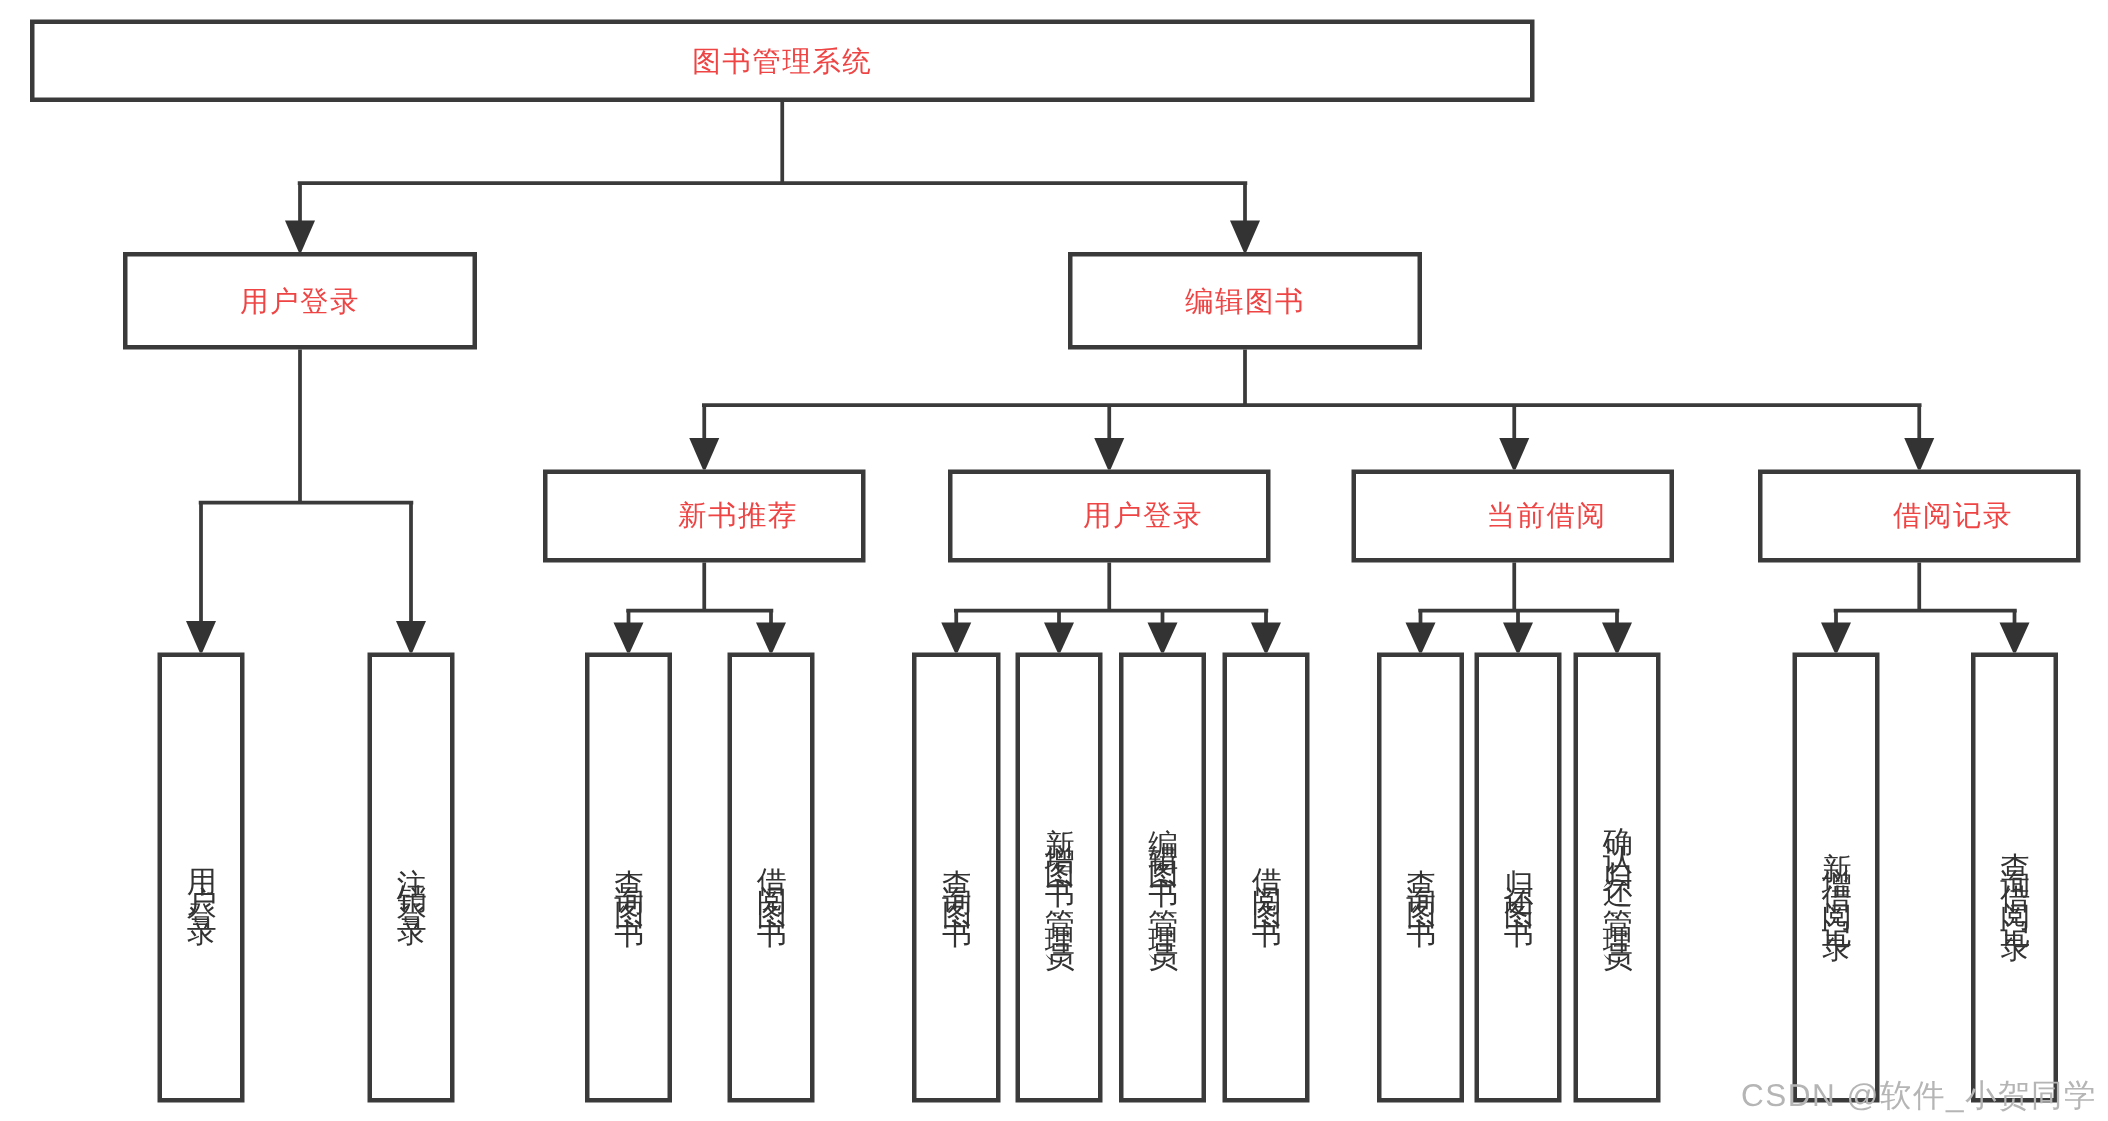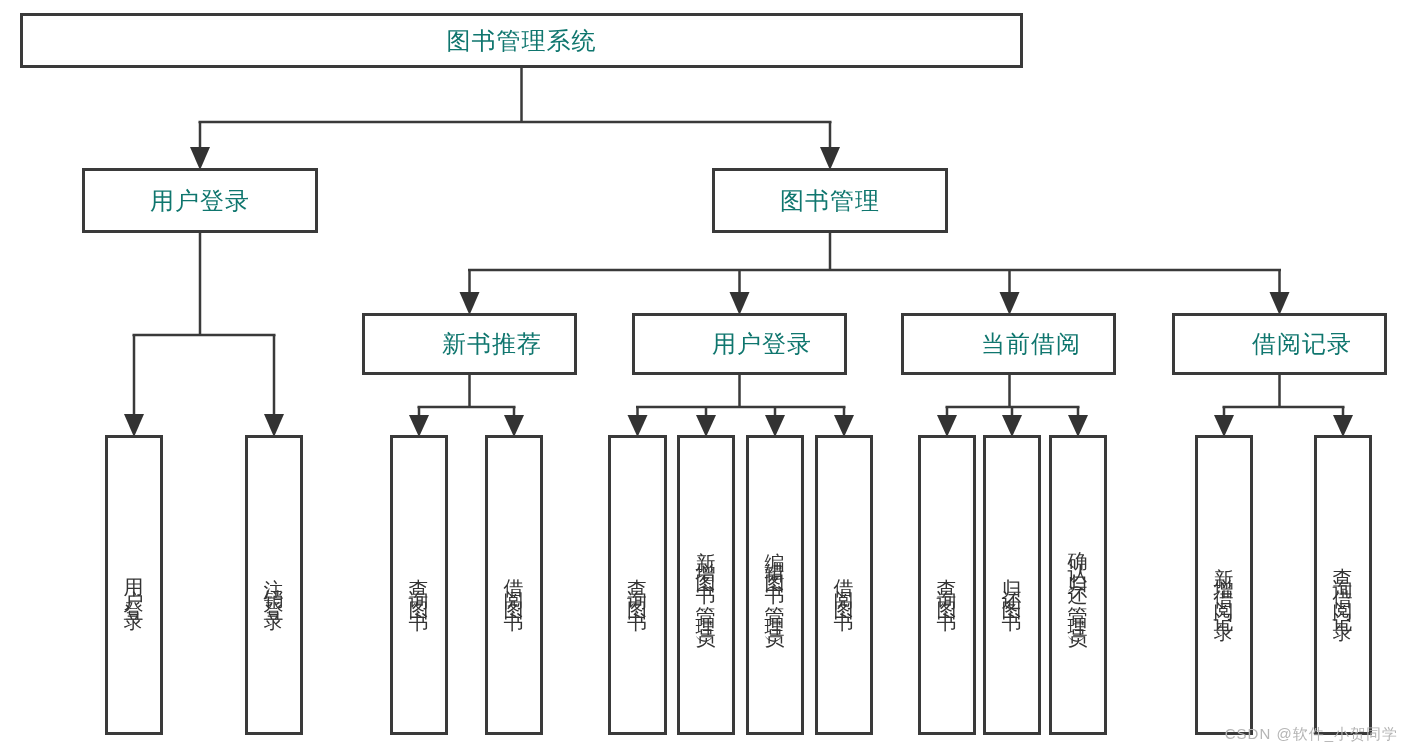--- a/index.html
+++ b/index.html
@@ -19,22 +19,22 @@
   .connectors line { stroke: #3a3a3a; stroke-width: 2.5; }
   .connectors polygon { fill: #333333; }
   .node {
     position: absolute;
     box-sizing: border-box;
     border: 3px solid #3a3a3a;
     background: #ffffff;
     display: flex;
     align-items: center;
     justify-content: center;
-    color: #0f766e;
-    font-size: 24px;
+    color: #ef4444;
+    font-size: 19px;
     letter-spacing: 1px;
   }
   .node.root    { left: 20px;  top: 13px;  width: 1003px; height: 55px; }
   .node.lvl2-a  { left: 82px;  top: 168px; width: 236px;  height: 65px; }
   .node.lvl2-b  { left: 712px; top: 168px; width: 236px;  height: 65px; }
   .node.lvl3    { top: 313px;  height: 62px; width: 215px; padding-left: 45px; }
   .node.l3-0 { left: 362px; }
   .node.l3-1 { left: 632px; }
   .node.l3-2 { left: 901px; }
   .node.l3-3 { left: 1172px; }
@@ -67,21 +67,21 @@
   .lf-7  { left: 815px; }
   .lf-8  { left: 918px; }
   .lf-9  { left: 983px; }
   .lf-10 { left: 1049px; }
   .lf-11 { left: 1195px; }
   .lf-12 { left: 1314px; }
   .watermark {
     position: absolute;
     right: 7px;
     bottom: 3px;
-    font-size: 15px;
+    font-size: 21px;
     color: #b5b5b5;
     letter-spacing: 1px;
     z-index: 10;
     white-space: nowrap;
   }
 </style>
 </head>
 <body>
 
 <div class="canvas">
@@ -149,21 +149,21 @@
   </svg>
 
   <div class="node root">
     <span>图书管理系统</span>
   </div>
 
   <div class="node lvl2-a">
     <span>用户登录</span>
   </div>
   <div class="node lvl2-b">
-    <span>图书管理</span>
+    <span>编辑图书</span>
   </div>
 
   <div class="node lvl3 l3-0">
     <span>新书推荐</span>
   </div>
   <div class="node lvl3 l3-1">
     <span>用户登录</span>
   </div>
   <div class="node lvl3 l3-2">
     <span>当前借阅</span>

